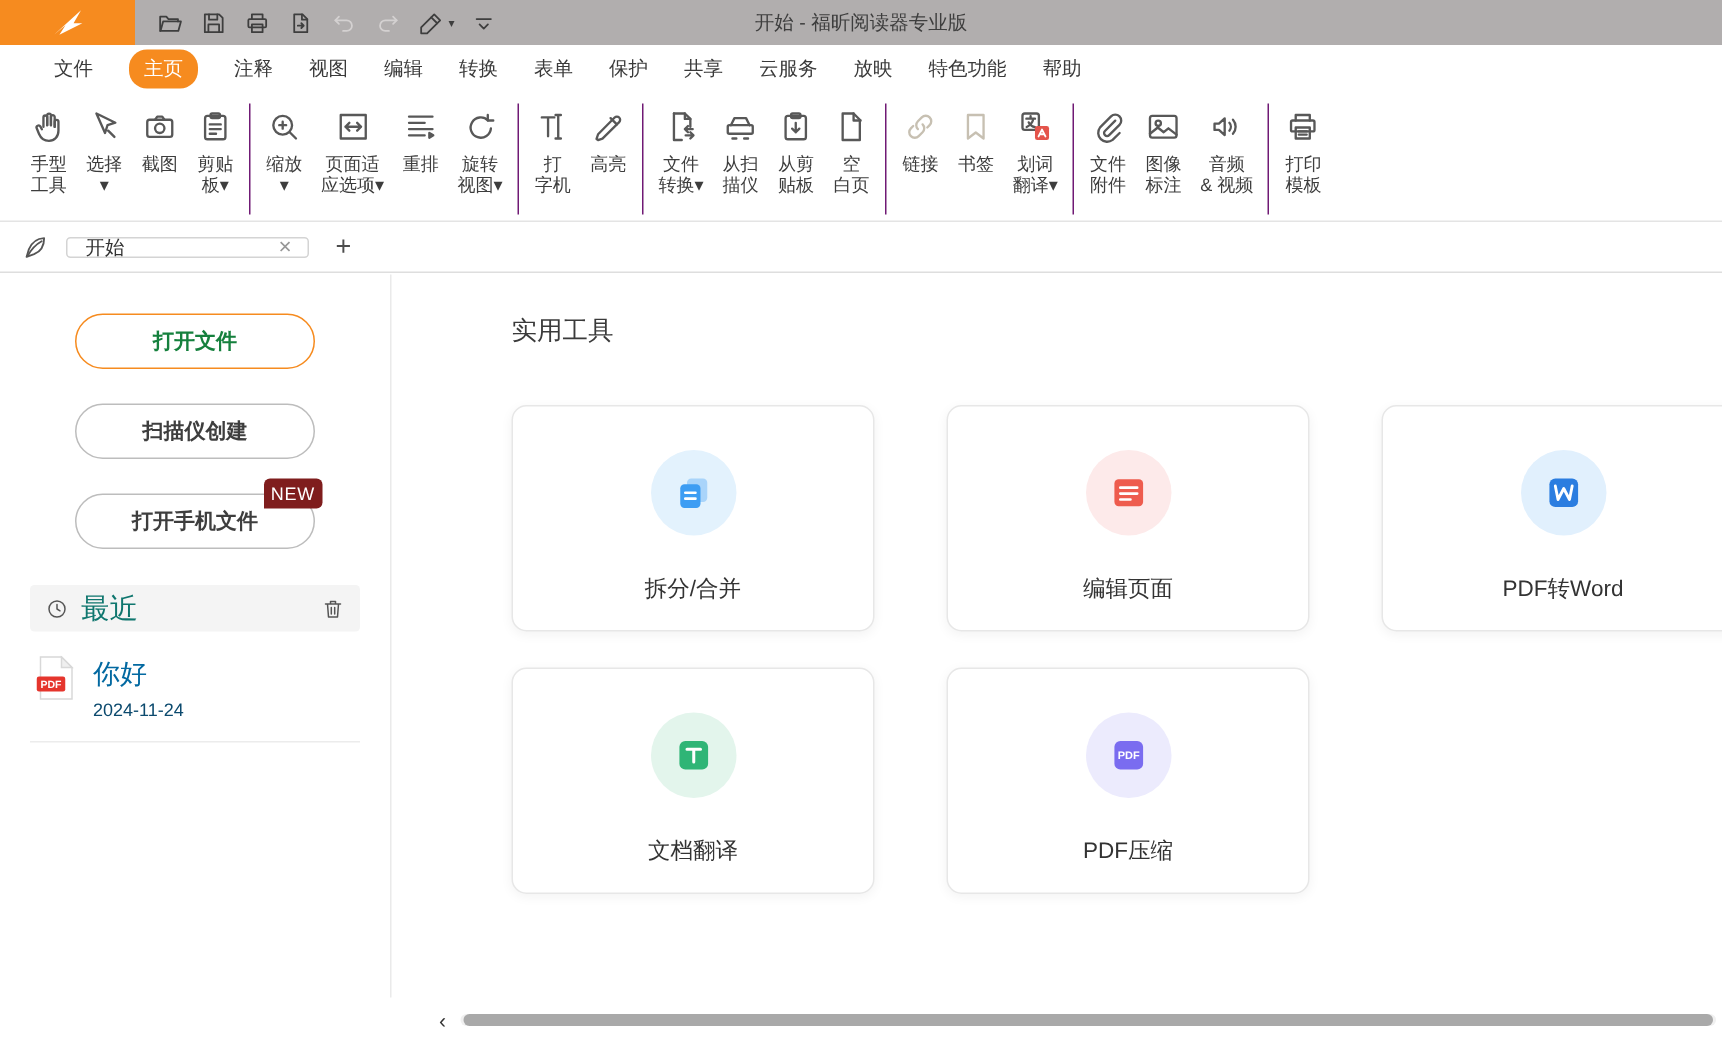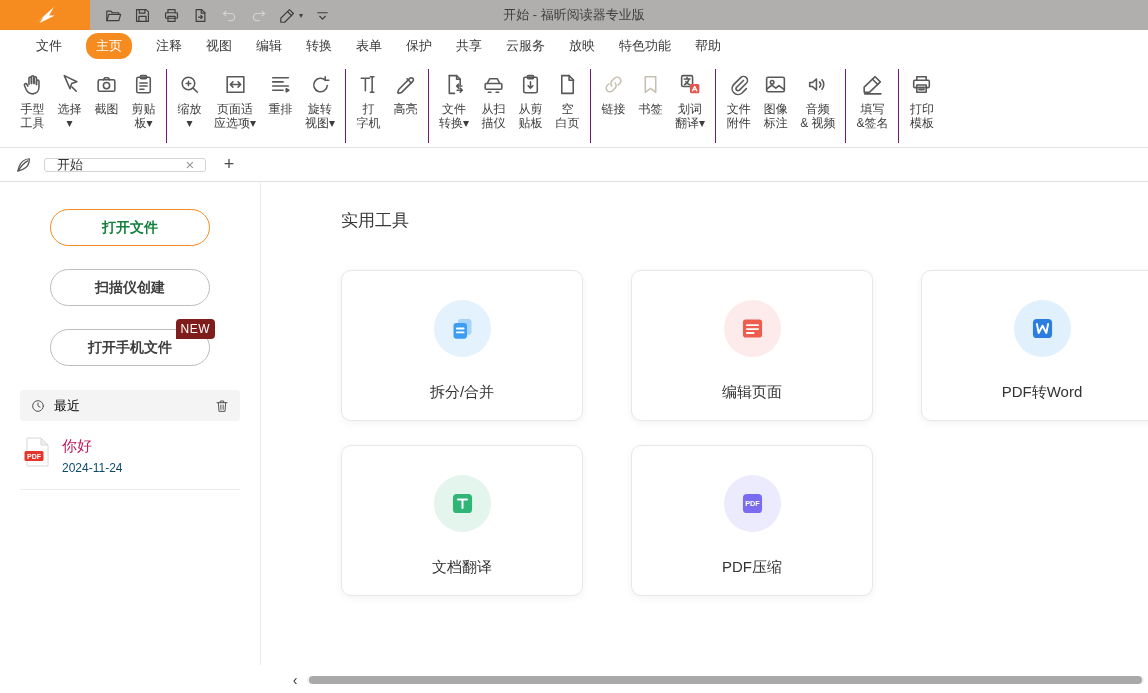--- a/index.html
+++ b/index.html
@@ -43,27 +43,27 @@
 
   
   .content{position:absolute;top:183px;left:0;right:0;bottom:0;background:#fff}
   .sidebar{position:absolute;top:0;left:0;width:261px;bottom:28px;border-right:1px solid #eaeaea;padding-top:26px}
   .sbtn{display:block;width:160px;height:37px;margin:0 auto 23px;border-radius:19px;border:1px solid #bdbdbd;background:#fff;font-size:14px;font-weight:bold;color:#3e3e3e;position:relative;cursor:pointer}
   .sbtn.primary{border-color:#f68b1f;color:#15803d}
   .badge{position:absolute;top:-11px;right:-6px;background:#7f1d1d;color:#fff;font-size:12px;font-weight:normal;padding:3px 5px;border-radius:4px 4px 4px 0;letter-spacing:.5px}
 
   .recent-header{margin:24px 20px 0;background:#f4f4f4;border-radius:3px;height:31px;display:flex;align-items:center;padding:0 10px;gap:8px}
   .recent-header .icon{width:16px;height:16px;color:#555}
-  .recent-label{font-size:13px;color:#000000}
+  .recent-label{font-size:19px;color:#0f766e}
   .trash{margin-left:auto;cursor:pointer}
   .trash .icon,.trash{width:17px;height:17px;color:#555}
   .recent-item{margin:12px 20px 0;display:flex;gap:12px;padding:4px 4px 14px;border-bottom:1px solid #ececec;cursor:pointer}
   .pdf-ic{width:26px;height:30px;flex:0 0 auto}
   .pdf-ic svg{width:26px;height:30px}
-  .ri-title{font-size:15px;color:#be185d}
+  .ri-title{font-size:18px;color:#0369a1}
   .ri-date{font-size:12px;color:#0c4a6e;margin-top:5px}
 
   .main{position:absolute;left:262px;top:0;right:0;bottom:0;overflow:hidden;padding:26px 0 0 79px}
   .heading{font-size:17px;color:#3a3a3a;font-weight:normal}
   .cards{margin-top:38px;display:grid;grid-template-columns:repeat(3,242px);column-gap:48px;row-gap:24px}
   .card{height:151px;background:#fff;border:1px solid #e7e7e7;border-radius:10px;box-shadow:0 2px 8px rgba(0,0,0,.05);display:flex;flex-direction:column;align-items:center;padding-top:29px;cursor:pointer}
   .circ{width:57px;height:57px;border-radius:50%;display:flex;align-items:center;justify-content:center}
   .circ .icon{width:27px;height:27px}
   .clabel{margin-top:26px;font-size:15px;color:#333}
 
@@ -428,34 +428,20 @@
           <div class="rlabel">
             <div>音频</div>
             <div>&amp; 视频</div>
           </div>
         </div>
       </div>
       <div class="rgroup">
         <div class="ritem">
           <span class="icon">
             <svg viewBox="0 0 24 24" fill="none" stroke="currentColor" stroke-width="1.5" stroke-linecap="round" stroke-linejoin="round">
-              <path d="M14.5 4.5l5 5L9 19.5H4v-5z"></path>
-              <path d="M12 7l5 5M4.5 21H20"></path>
-            </svg>
-          </span>
-          <div class="rlabel">
-            <div>填写</div>
-            <div>&amp;签名</div>
-          </div>
-        </div>
-      </div>
-      <div class="rgroup">
-        <div class="ritem">
-          <span class="icon">
-            <svg viewBox="0 0 24 24" fill="none" stroke="currentColor" stroke-width="1.5" stroke-linecap="round" stroke-linejoin="round">
               <path d="M7.5 8V4.5h9V8"></path>
               <rect x="4.5" y="8" width="15" height="7" rx="1"></rect>
               <path d="M7.5 12.5h9v7h-9z"></path>
               <path d="M9.5 15h5M9.5 17h5"></path>
             </svg>
           </span>
           <div class="rlabel">
             <div>打印</div>
             <div>模板</div>
           </div>

